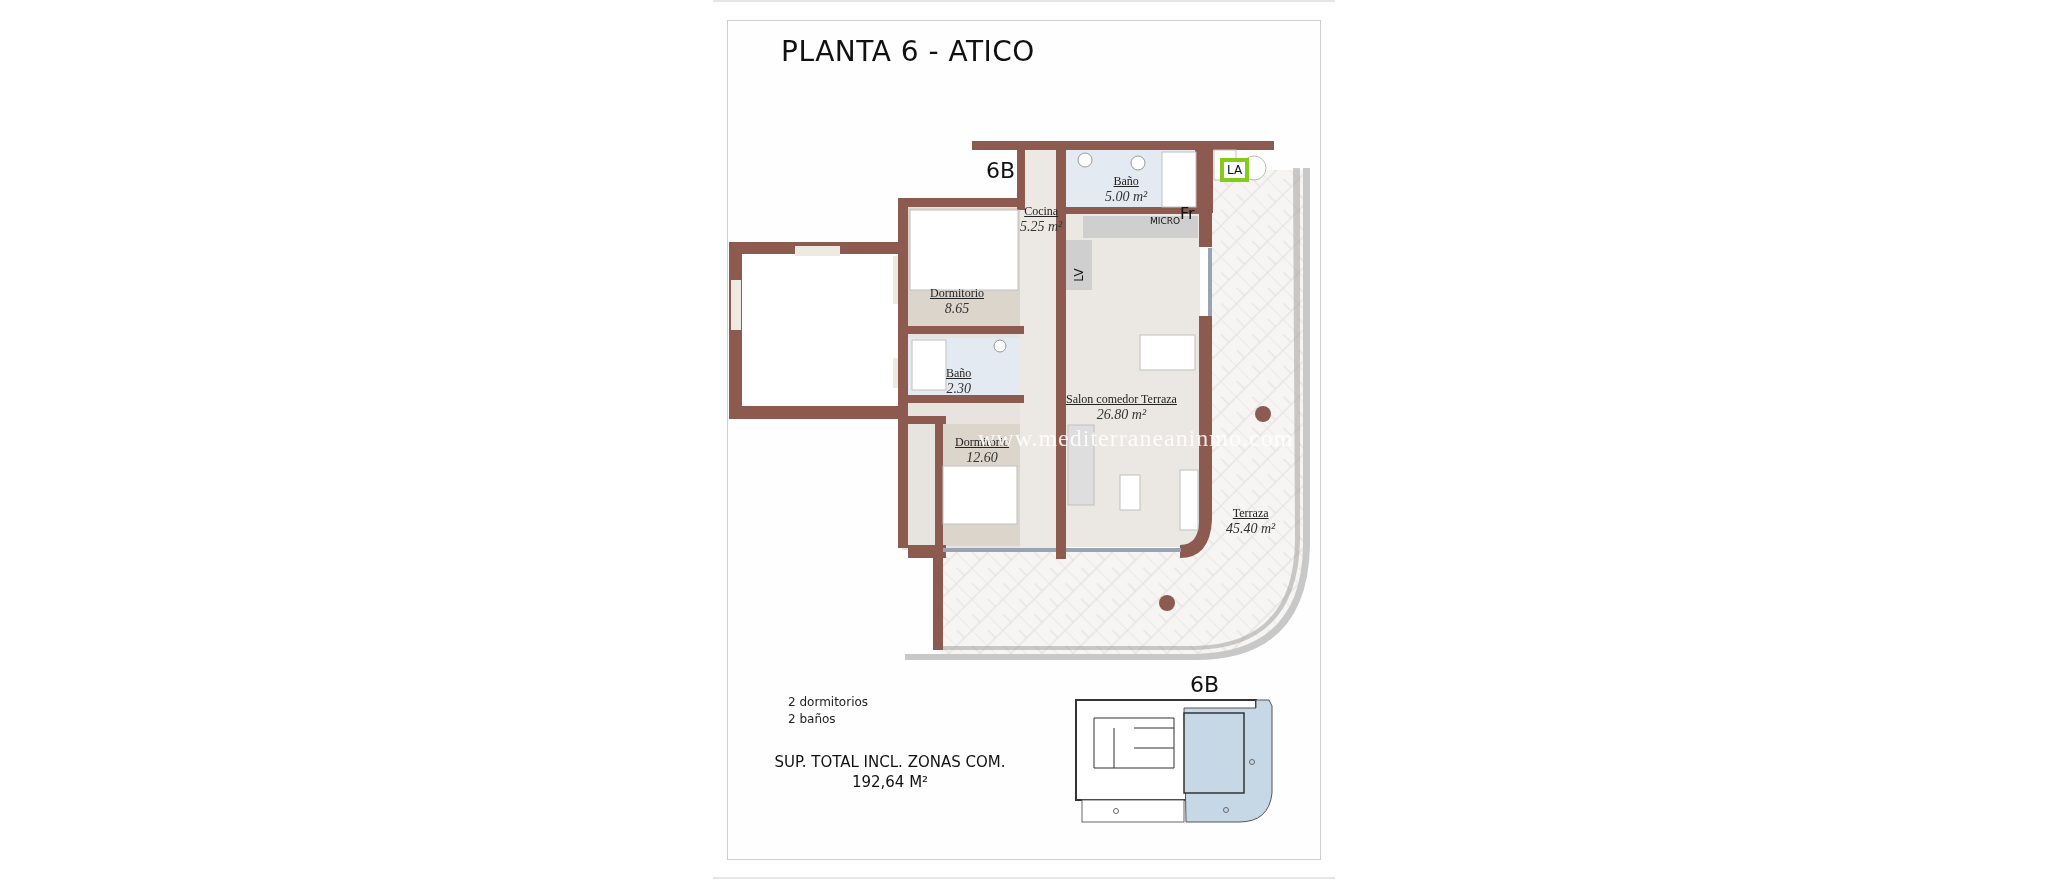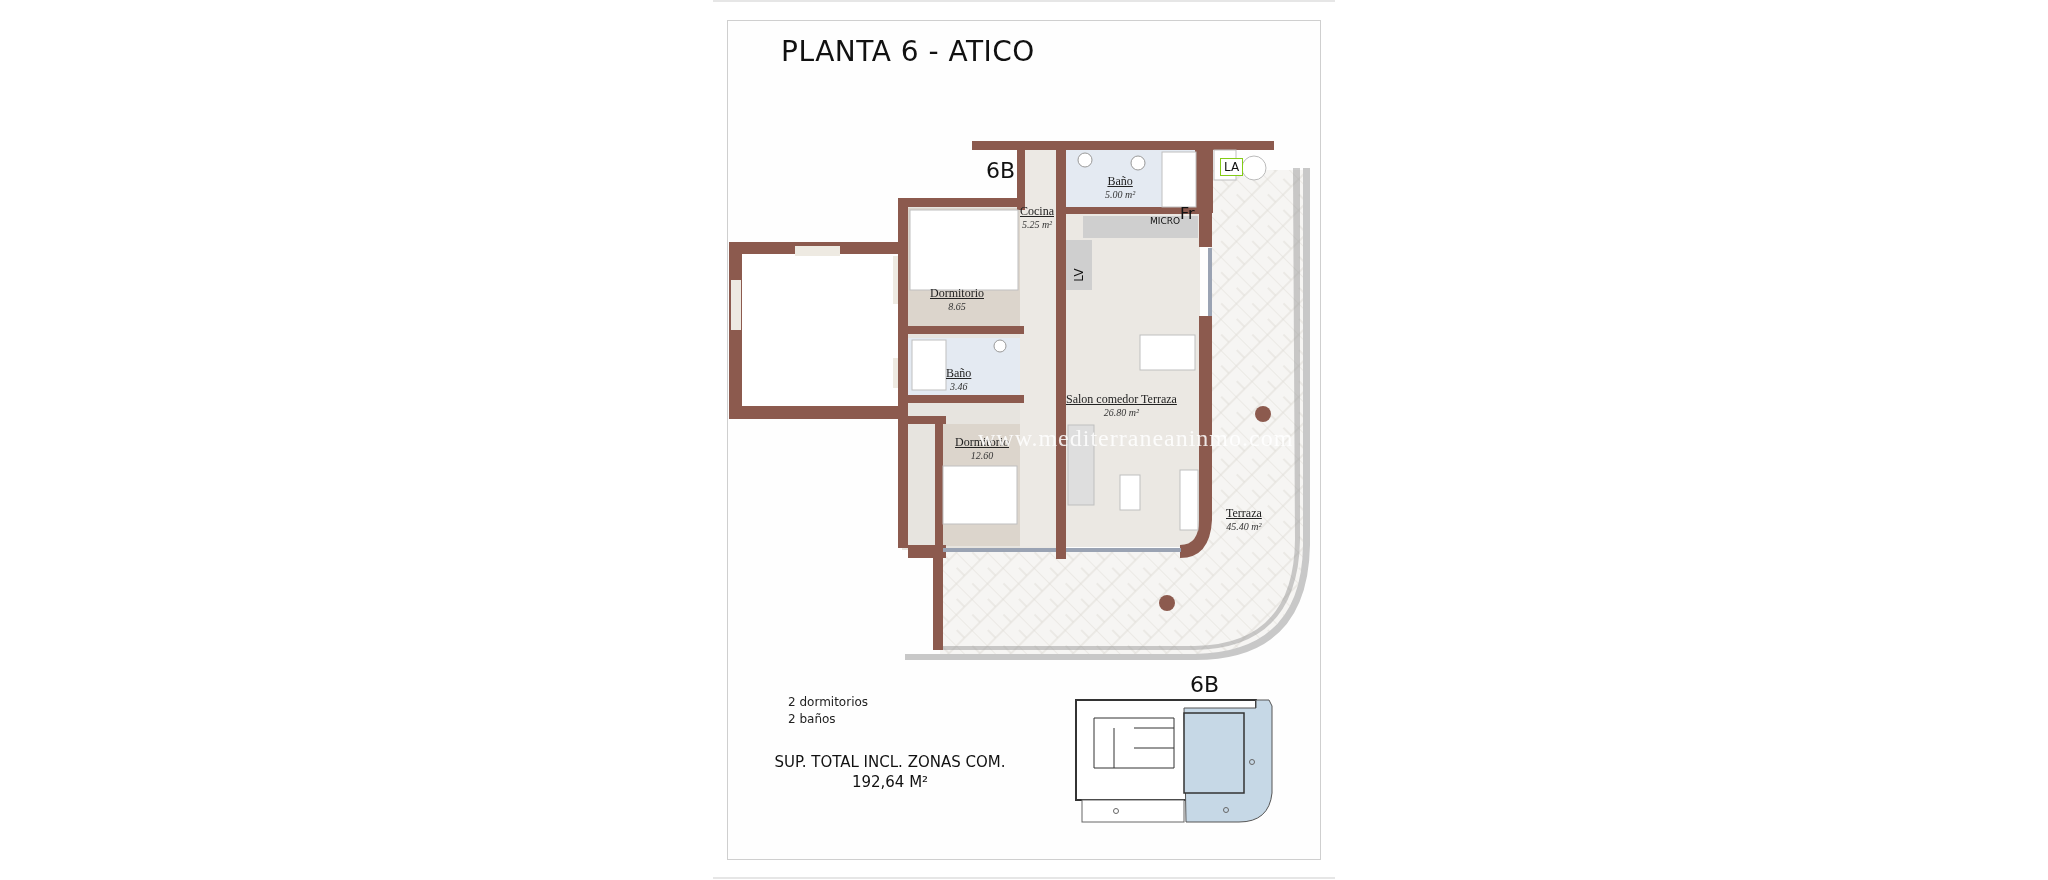--- a/index.html
+++ b/index.html
@@ -4,21 +4,21 @@
 <style>
   html,body{margin:0;padding:0;background:#fff;}
   body{width:2048px;height:880px;position:relative;overflow:hidden;font-family:"DejaVu Sans",sans-serif;}
   .topline{position:absolute;left:713px;top:0;width:622px;height:2px;background:#e6e6e6;}
   .botline{position:absolute;left:713px;top:877px;width:622px;height:2px;background:#e6e6e6;}
   .frame{position:absolute;left:727px;top:20px;width:592px;height:838px;border:1px solid #cfcfcf;background:#fefefe;}
   .title{position:absolute;left:781px;top:35px;font-size:28px;color:#111;letter-spacing:0.5px;font-family:"DejaVu Sans",sans-serif;}
   .plan{position:absolute;left:0;top:0;}
   .lbl{position:absolute;font-family:Liberation Serif, serif;font-size:12px;color:#222;text-align:center;white-space:nowrap;}
   .lbl .n{text-decoration:underline;display:block;}
-  .lbl .a{font-style:italic;font-size:10px;display:block;color:#333;}
+  .lbl .a{font-style:italic;font-size:14px;display:block;color:#333;}
   .tag{position:absolute;font-family:"DejaVu Sans",sans-serif;color:#111;}
   .info{position:absolute;font-family:"DejaVu Sans",sans-serif;font-size:12px;color:#222;line-height:17px;}
   .sup{position:absolute;font-family:"DejaVu Sans",sans-serif;font-size:15px;color:#111;text-align:center;line-height:20px;}
   .wm{position:absolute;left:930px;top:425px;font-family:"Liberation Serif",serif;font-size:24px;color:rgba(255,255,255,0.85);letter-spacing:1px;margin-left:48px;}
   .mini{position:absolute;left:1074px;top:698px;width:206px;height:126px;}
 </style>
 </head>
 <body>
 
 <div class="topline"></div>
@@ -117,36 +117,36 @@
 <div class="lbl" style="left:1020px;top:204px;">
     <span class="n">Cocina</span>
     <span class="a">5.25 m²</span>
   </div>
 <div class="lbl" style="left:930px;top:286px;">
     <span class="n">Dormitorio</span>
     <span class="a">8.65</span>
   </div>
 <div class="lbl" style="left:946px;top:366px;">
     <span class="n">Baño</span>
-    <span class="a">3.46</span>
+    <span class="a">2.30</span>
   </div>
 <div class="lbl" style="left:955px;top:435px;">
     <span class="n">Dormitorio</span>
     <span class="a">12.60</span>
   </div>
 <div class="lbl" style="left:1066px;top:392px;">
     <span class="n">Salon comedor Terraza</span>
     <span class="a">26.80 m²</span>
   </div>
 <div class="lbl" style="left:1226px;top:498px;margin-top:8px;">
     <span class="n">Terraza</span>
     <span class="a">45.40 m²</span>
   </div>
 
-<div class="tag" style="left:1220px;top:158px;font-size:12px;border:1px solid #84cc16;padding:1px 3px;background:#fff;">LA</div>
+<div class="tag" style="left:1220px;top:158px;font-size:12px;border:4px solid #84cc16;padding:1px 3px;background:#fff;">LA</div>
 <div class="tag" style="left:1150px;top:216px;font-size:9px;">MICRO</div>
 <div class="tag" style="left:1180px;top:204px;font-size:16px;">Fr</div>
 <div class="tag" style="left:1072px;top:268px;font-size:12px;transform:rotate(-90deg);">LV</div>
 
 <div class="wm">www.mediterraneaninmo.com</div>
 
 <div class="info" style="left:788px;top:694px;">
   <div>2 dormitorios</div>
   <div>2 baños</div>
 </div>

